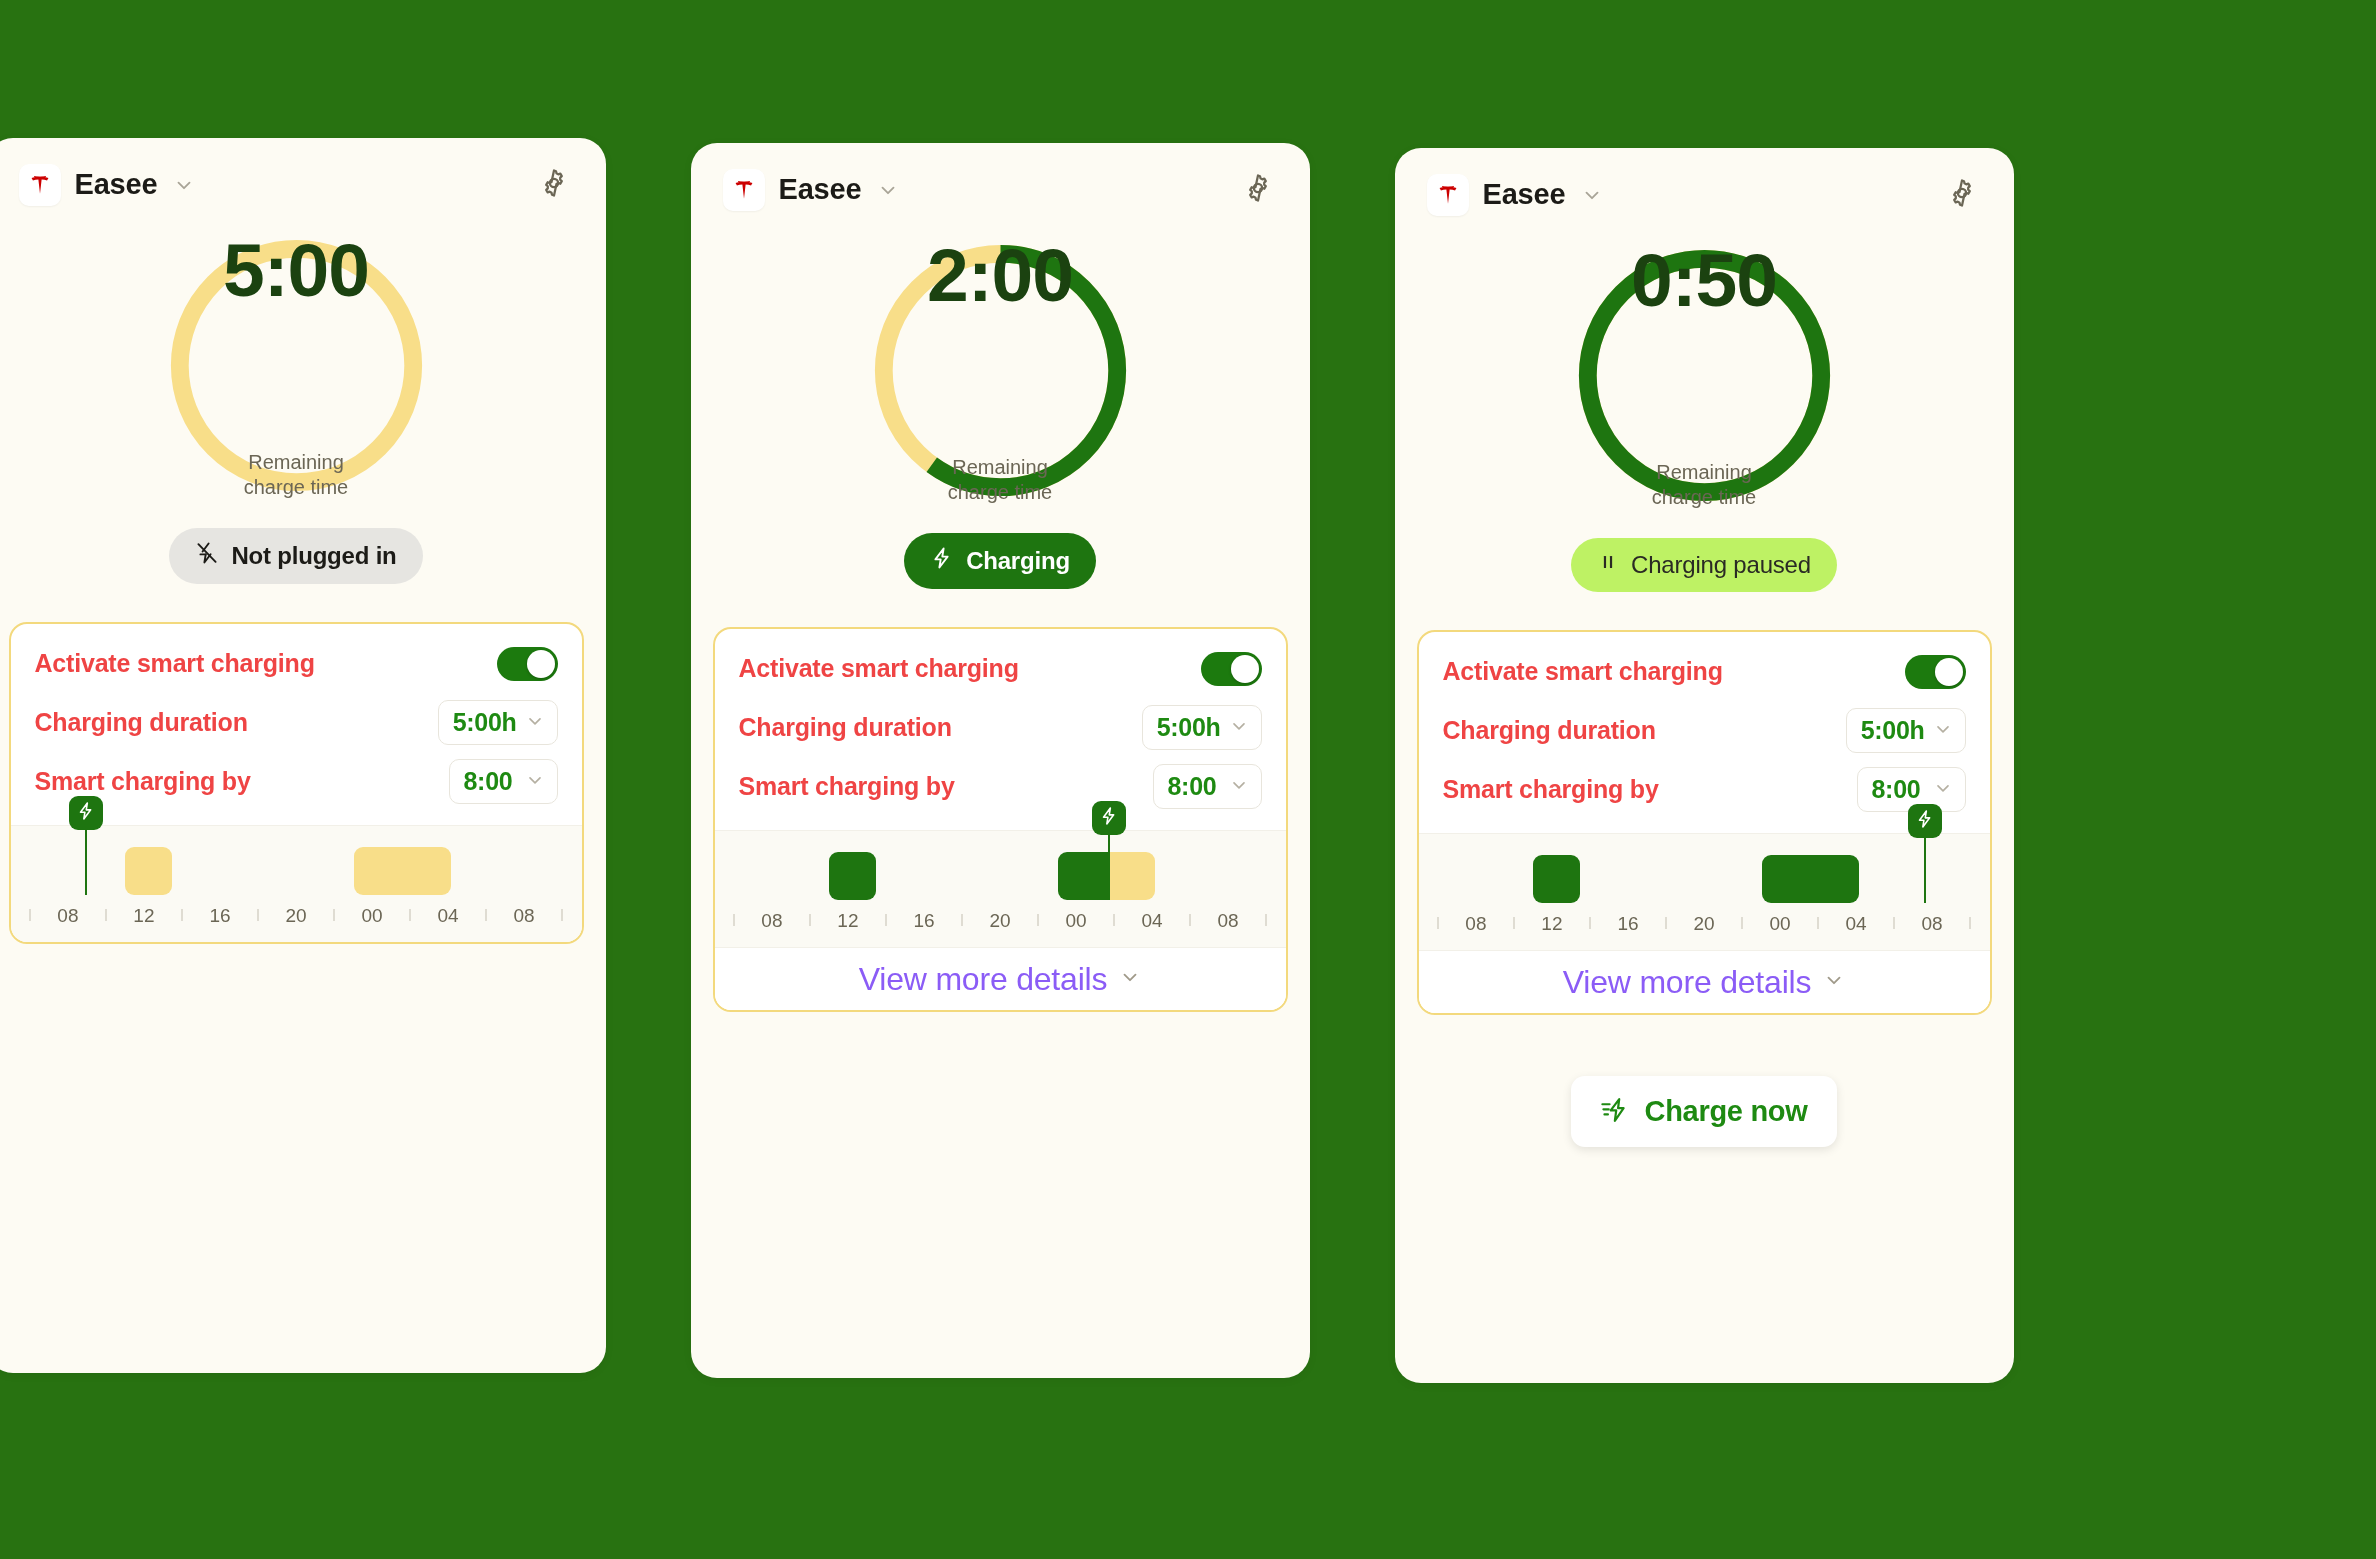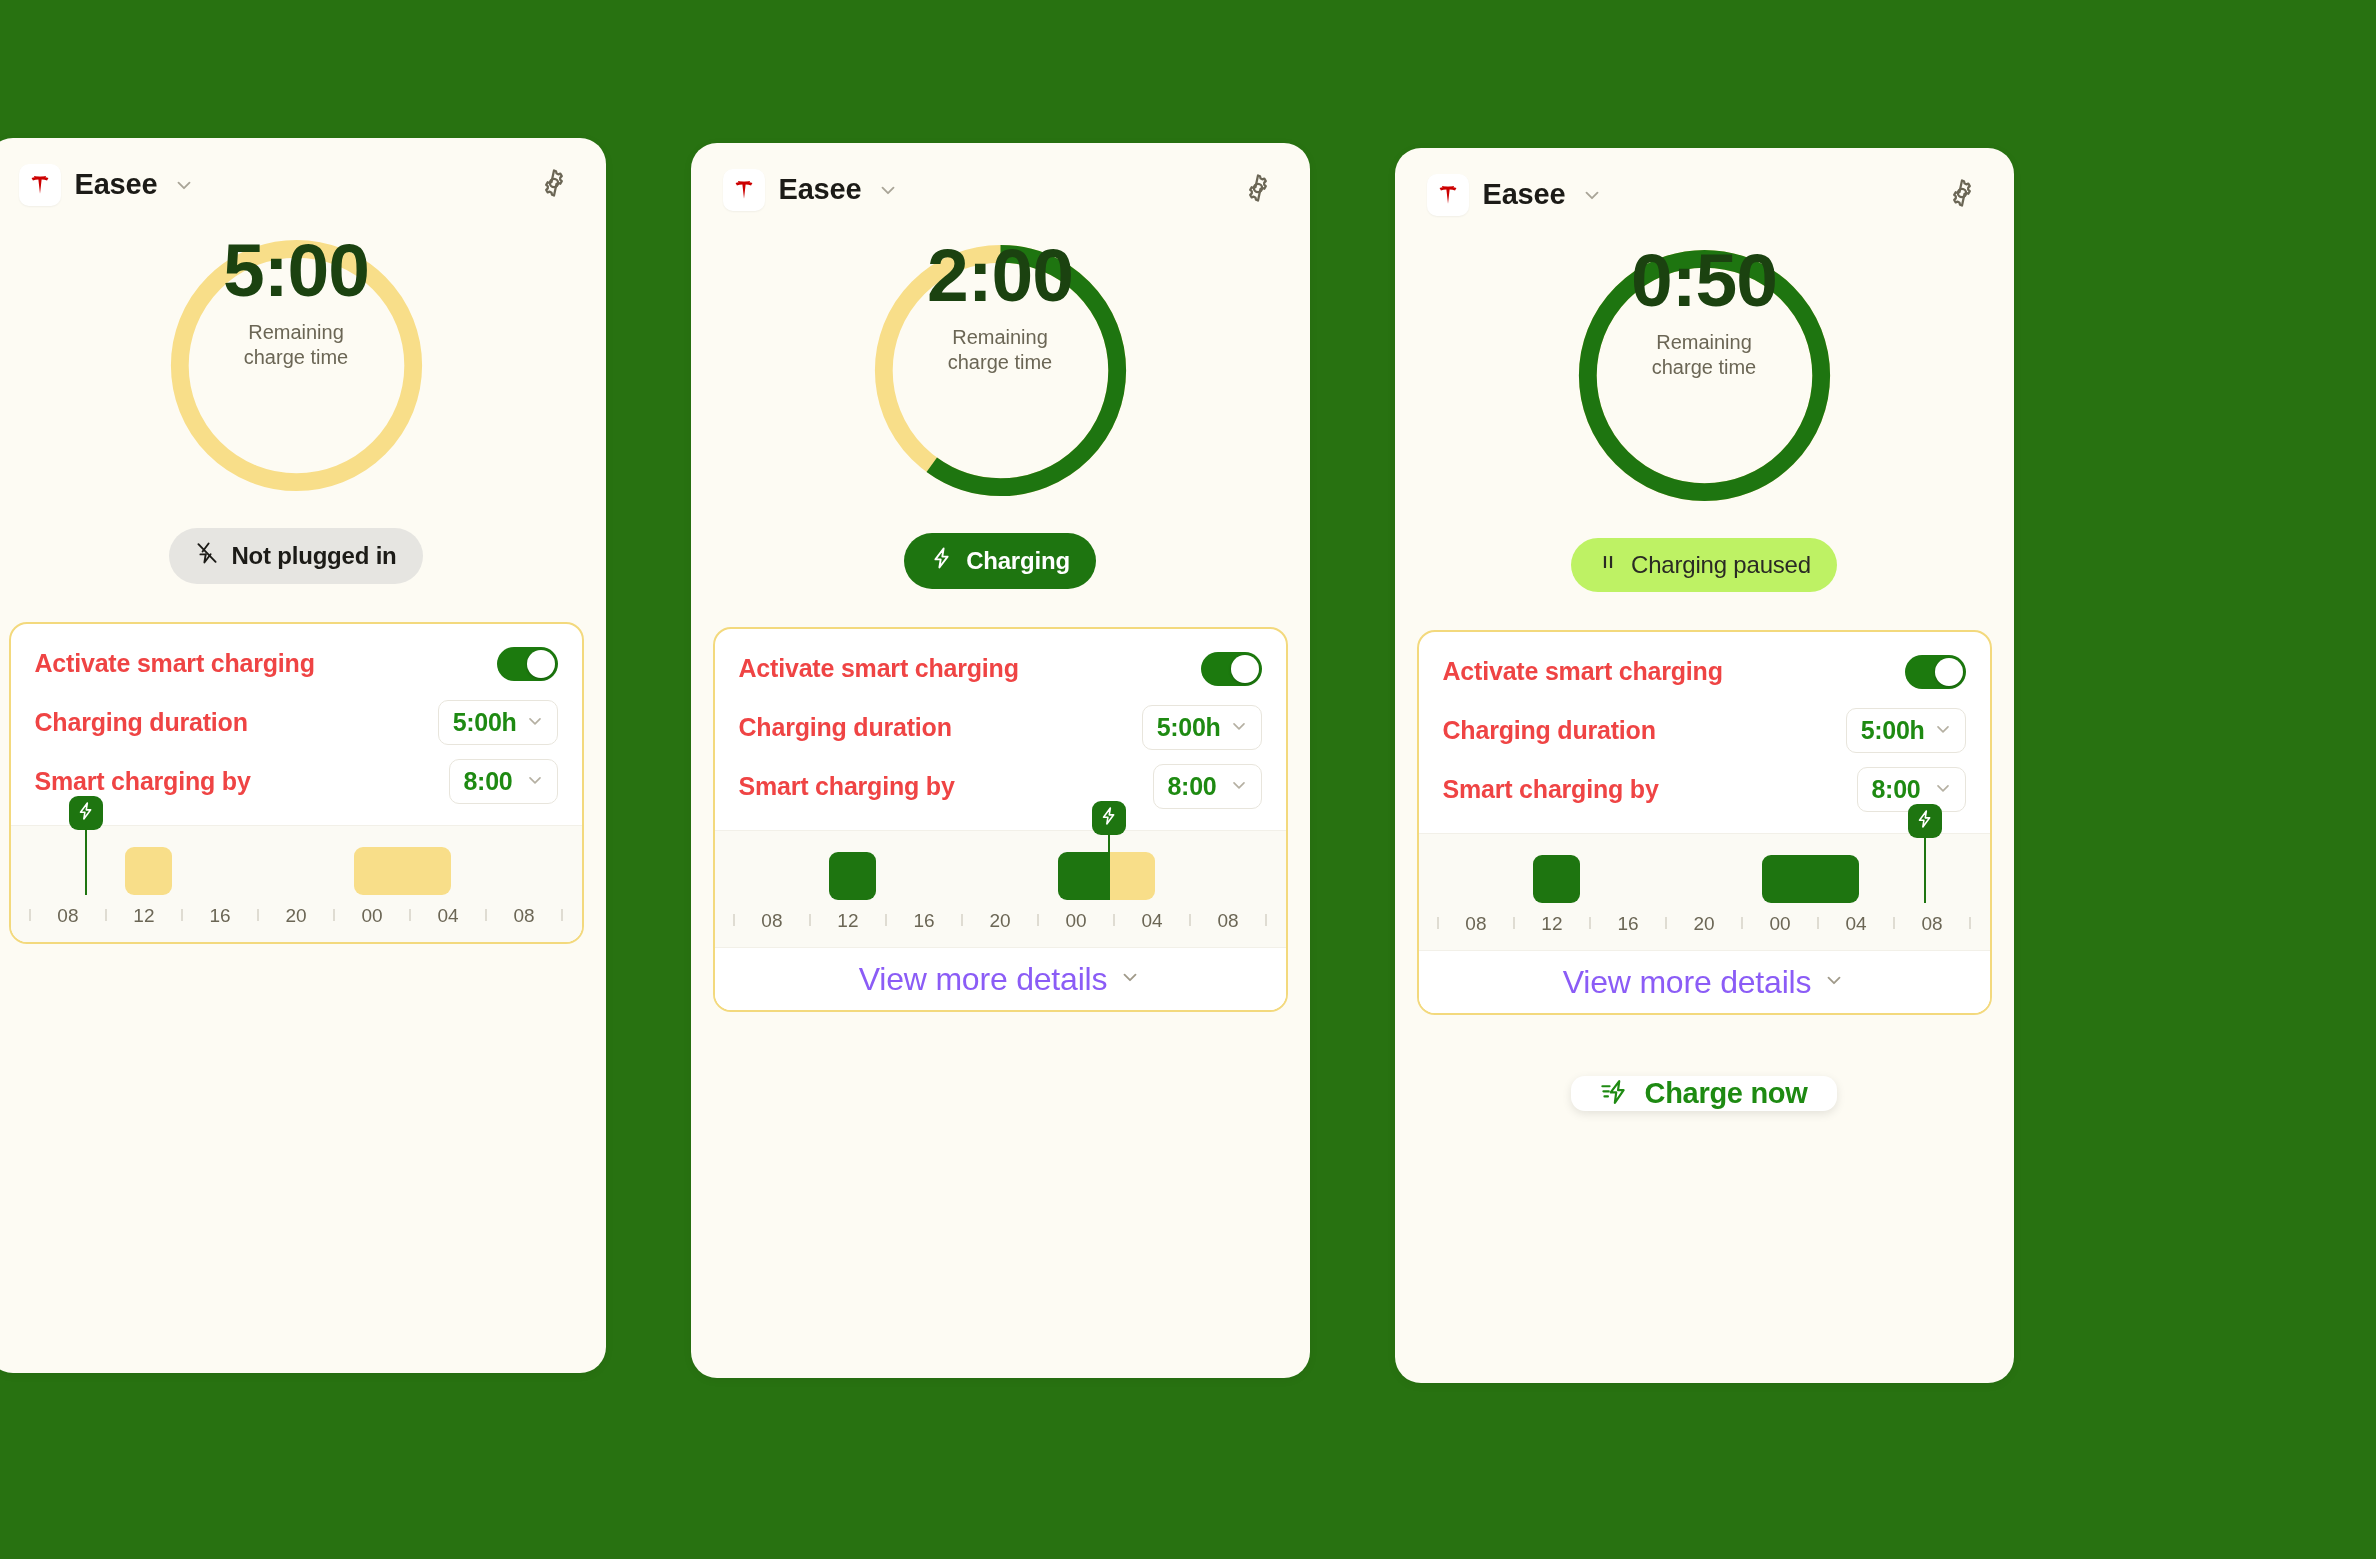--- a/index.html
+++ b/index.html
@@ -91,21 +91,21 @@
     width: 269px;
     height: 269px;
   }
   .donut svg { display: block; transform: rotate(-90deg); }
   .donut-center {
     position: absolute;
     inset: 0;
     display: flex;
     flex-direction: column;
     align-items: center;
-    justify-content: flex-start;
+    justify-content: space-between;
     padding-top: 4px;
   }
   .donut-time {
     font-size: 75px;
     font-weight: 700;
     color: #1B4210;
     line-height: 0.95;
     letter-spacing: -1px;
   }
   .donut-sub {
@@ -282,21 +282,21 @@
     justify-content: center;
     margin-top: 61px;
   }
   .charge-now {
     display: inline-flex;
     align-items: center;
     gap: 14px;
     background: #FFFFFF;
     border: none;
     border-radius: 14px;
-    padding: 1px 30px;
+    padding: 19px 30px;
     box-shadow: 0 3px 10px rgba(0,0,0,0.10);
     cursor: pointer;
   }
   .charge-now .label {
     font-size: 29px;
     font-weight: 700;
     color: #1E8A12;
     letter-spacing: -0.3px;
   }
 </style>

